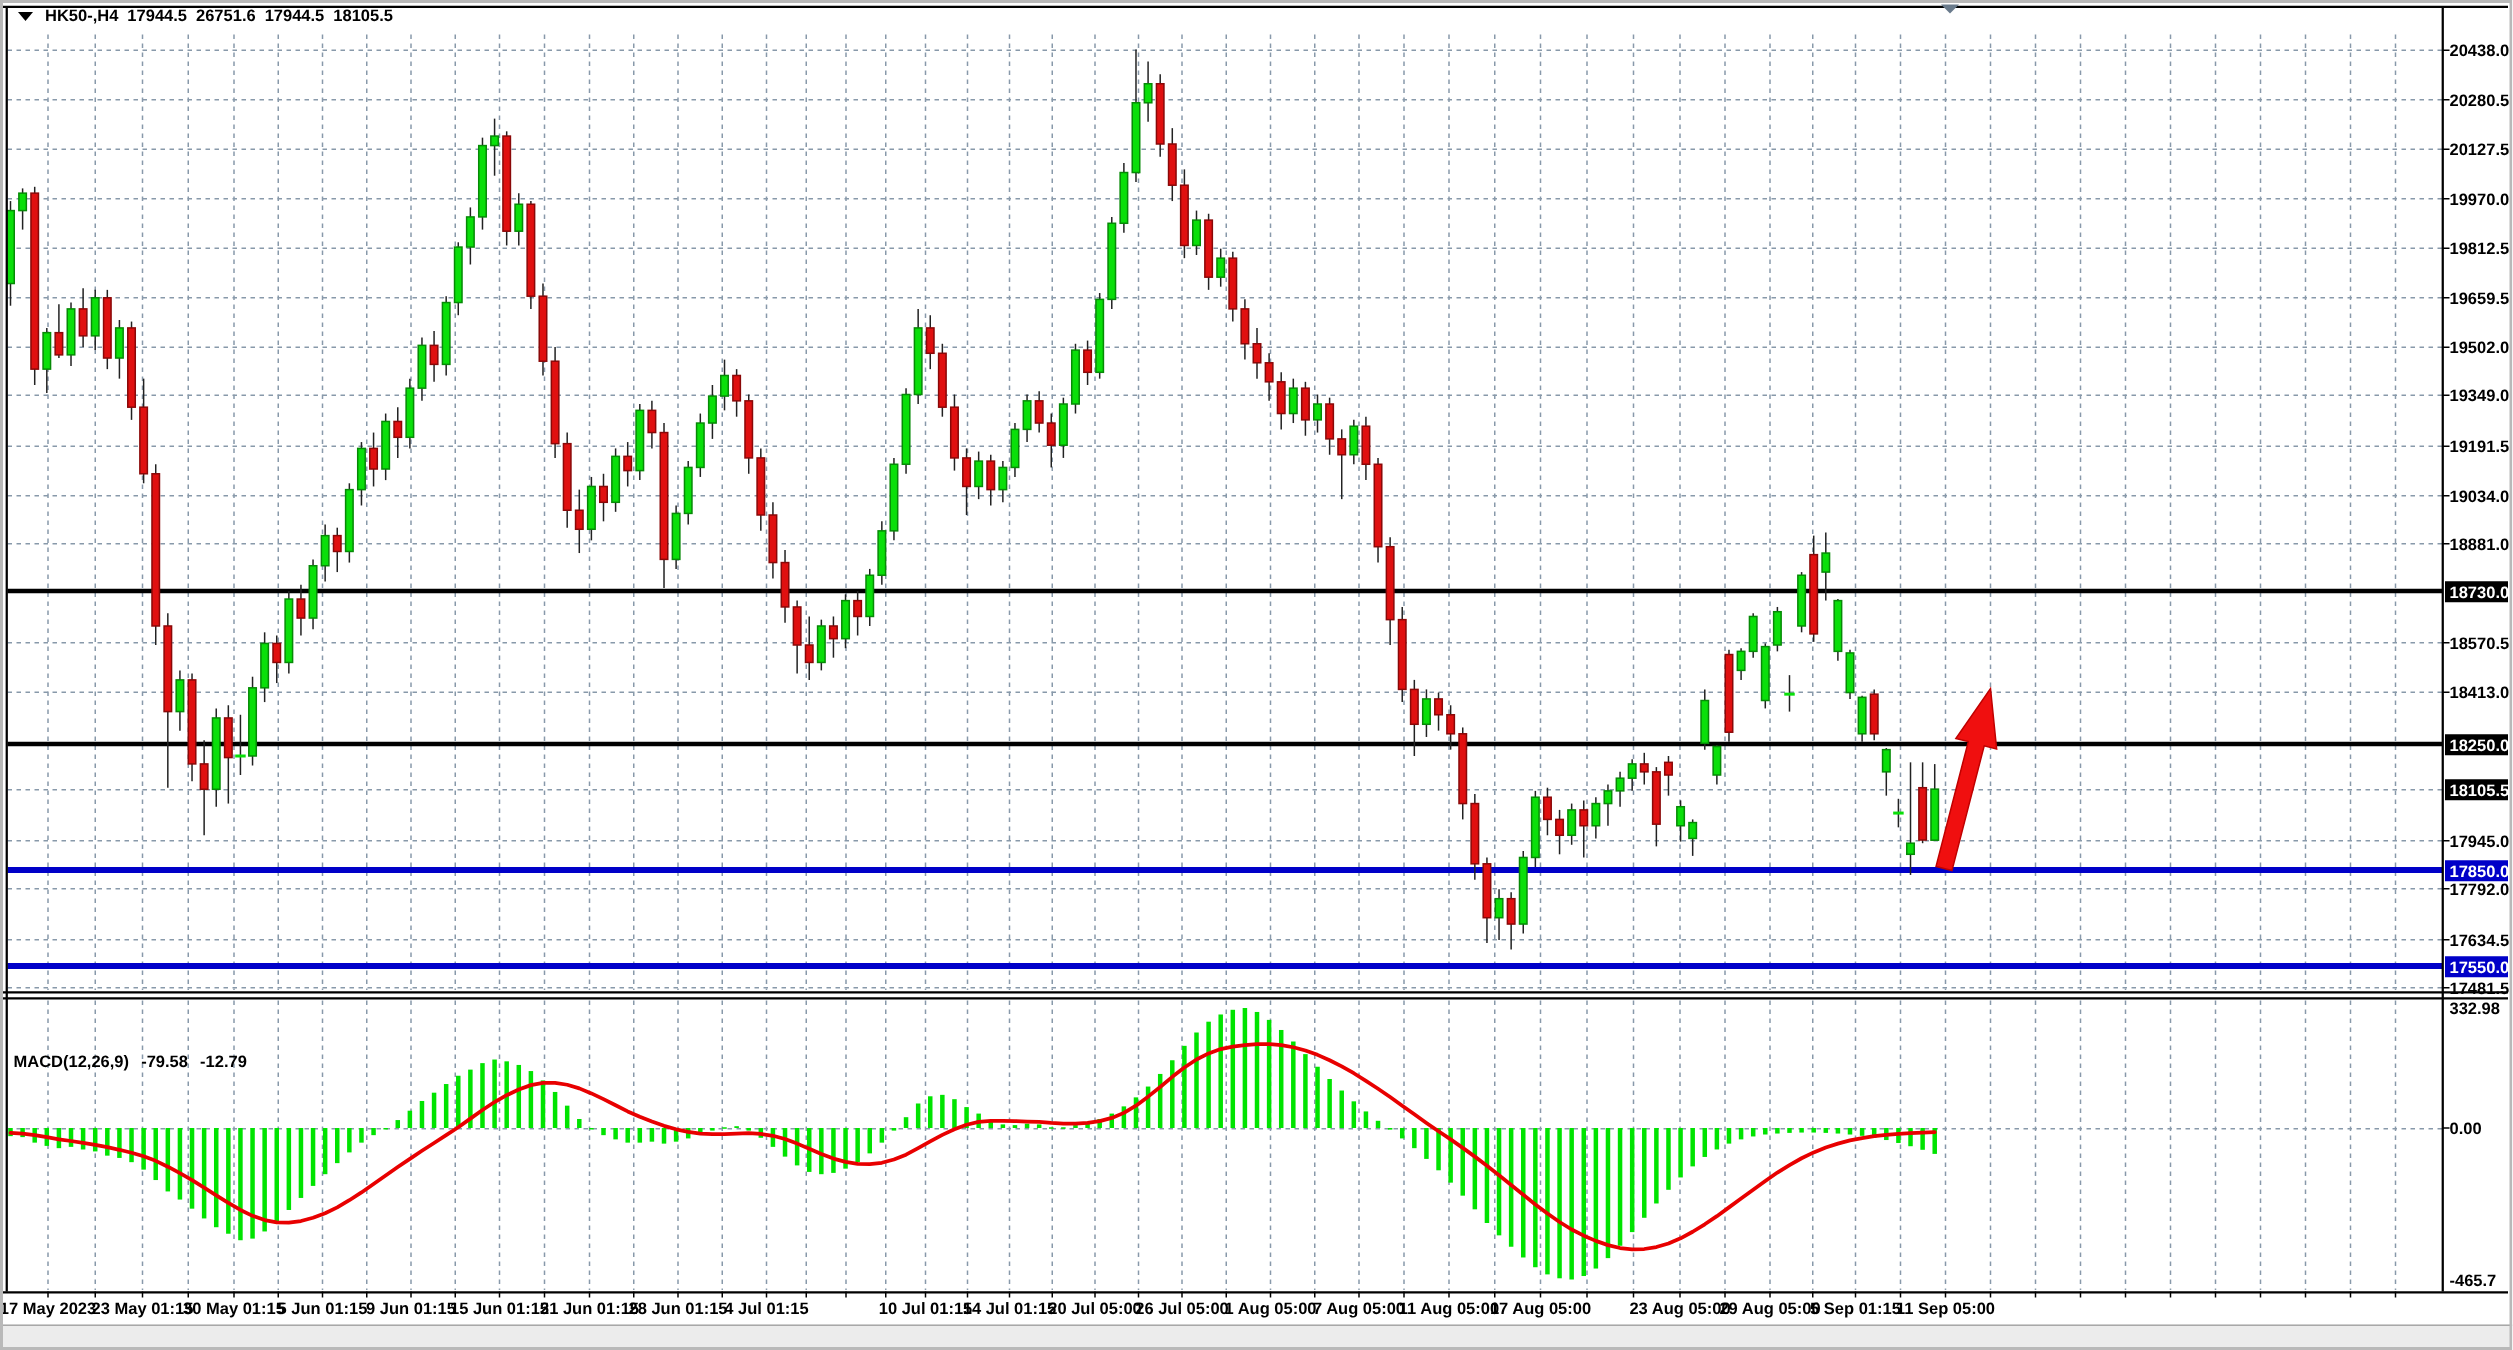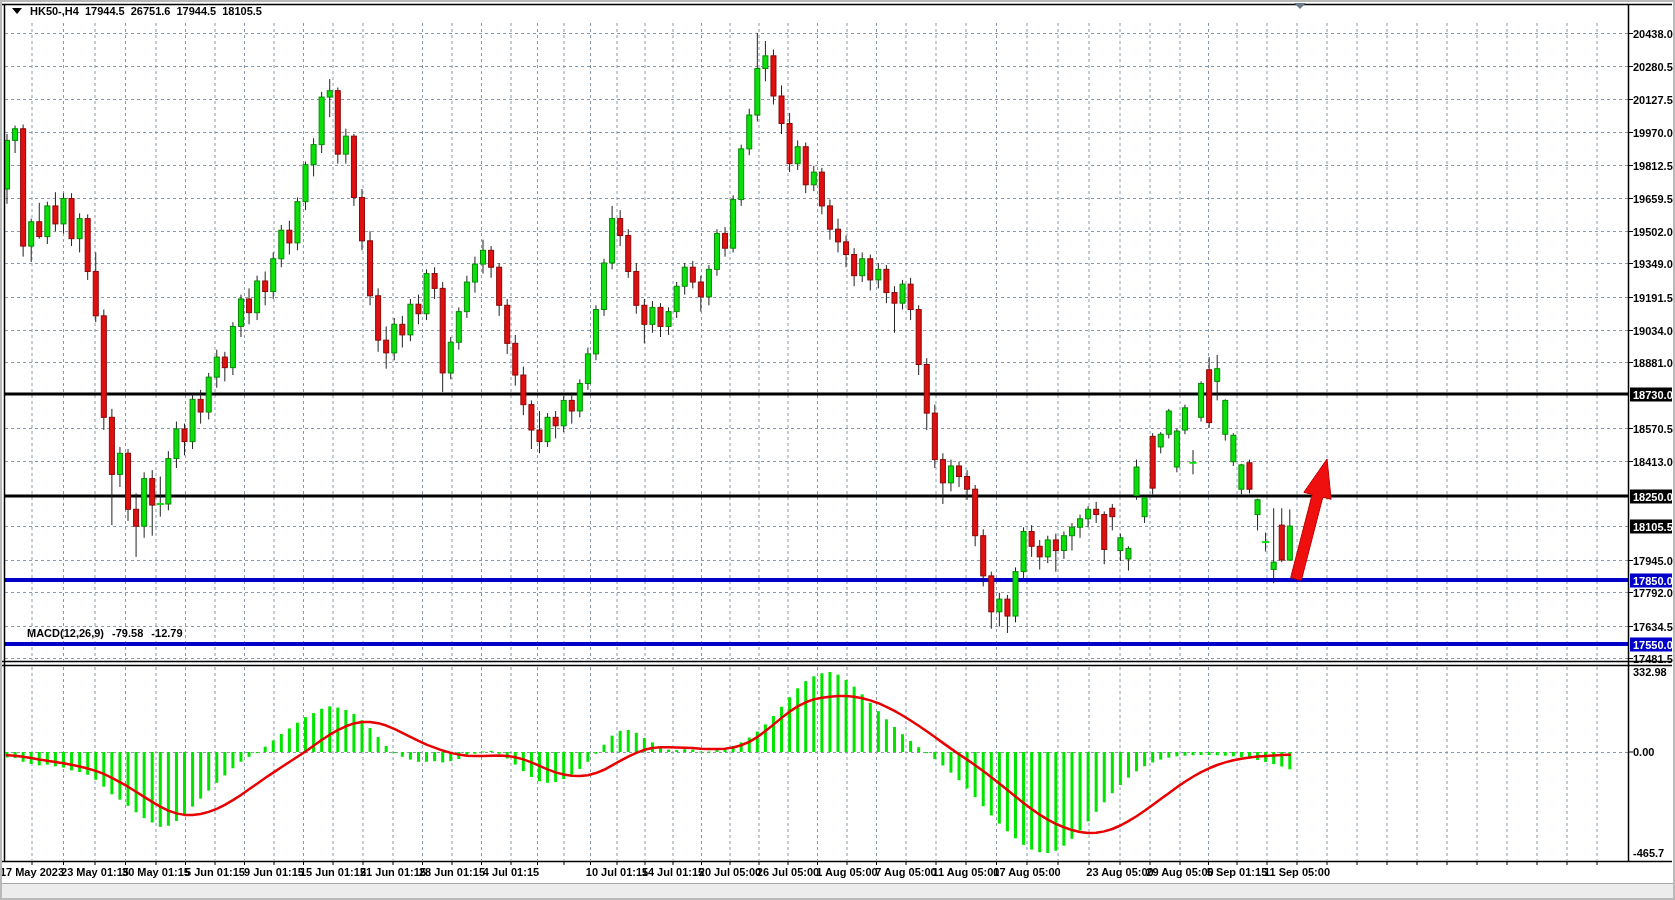--- a/index.html
+++ b/index.html
@@ -4,21 +4,21 @@
 <style>
   html,body{margin:0;padding:0;background:#fff;}
   #screen{position:relative;width:1675px;height:900px;background:#ffffff;overflow:hidden;
           font-family:"Liberation Sans",sans-serif;}
   #screen .edge{position:absolute;left:0;top:0;right:0;bottom:0;border:2px solid #b9b9b9;pointer-events:none;}
   #chart-svg{position:absolute;left:0;top:0;}
   .lbl{position:absolute;font:700 11px "Liberation Sans",sans-serif;color:#000;white-space:nowrap;}
   #quote-bar{left:12px;top:5px;display:flex;align-items:center;gap:6px;}
   #quote-bar .tri{width:0;height:0;border-left:5px solid transparent;border-right:5px solid transparent;
                   border-top:6px solid #000;display:inline-block;margin-right:2px;}
-  #macd-label{left:9px;top:627px;margin-left:18px;}
+  #macd-label{left:9px;top:702px;}
   #macd-label span{margin-right:5px;}
   #bottom-strip{position:absolute;left:0;top:883px;width:1675px;height:17px;background:#ececec;border-top:1px solid #a8a8a8;}
 </style>
 </head>
 <body>
 
 <div id="screen">
   <svg id="chart-svg" width="1675" height="900">
       <line x1="32" y1="23" x2="32" y2="660" stroke="#8899AA" stroke-width="1" stroke-dasharray="3 3"></line>
       <line x1="32" y1="667" x2="32" y2="860" stroke="#8899AA" stroke-width="1" stroke-dasharray="3 3"></line>

